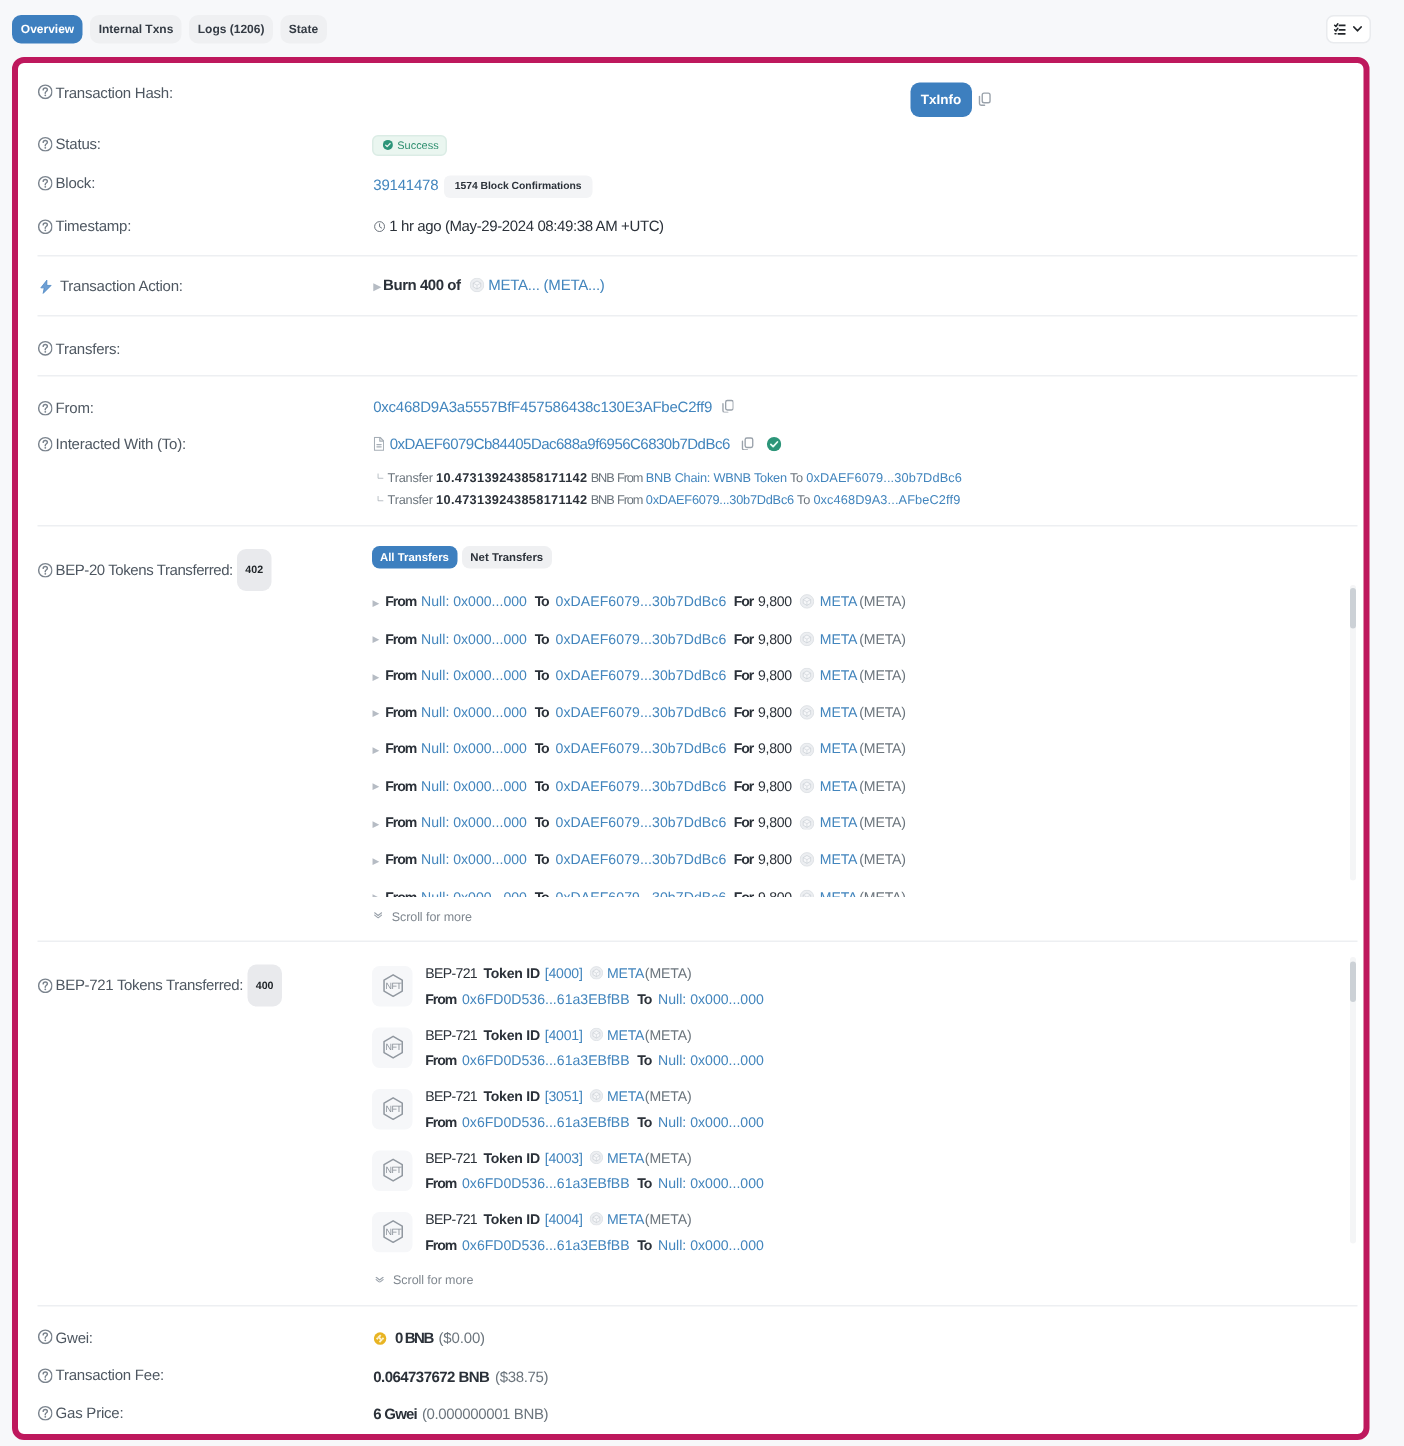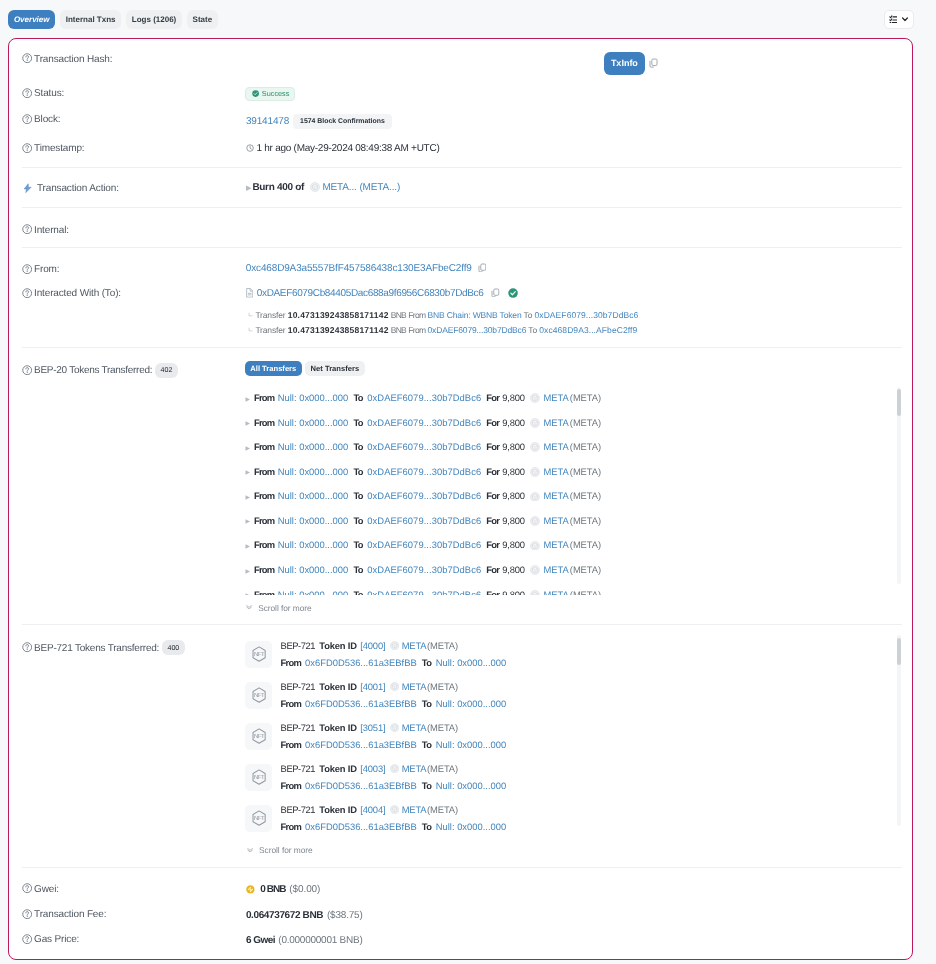--- a/index.html
+++ b/index.html
@@ -18,32 +18,32 @@
   .page { position: relative; width: 936px; height: 964px; }
 
   
   .tabbar { position:absolute; left:8px; top:9.5px; display:flex; gap:4.5px; align-items:flex-start; }
   .tab {
     height:19.5px; border-radius:6px;
     display:flex; align-items:center; justify-content:center;
     font-size:8px; font-weight:bold; color:#343b44; letter-spacing:0px;
     background:#eff0f2; white-space:nowrap; padding:0 5.9px;
   }
-  .tab.active { background:#3d7fbf; color:#fff;font-style:italic; }
+  .tab.active { background:#3d7fbf; color:#fff; }
 
   .viewbtn {
     position:absolute; left:883.5px; top:10px;
     width:30.3px; height:19px; border:1px solid #e9ebee; border-radius:5px;
     background:#fff; display:flex; align-items:center; justify-content:center; gap:0px;
   }
 
   
   .card {
     position:absolute; left:8.2px; top:38px; width:905.2px; height:922.2px;
-    background:#fff; border:1px solid #be185d; border-radius:8px;
+    background:#fff; border:4px solid #be185d; border-radius:8px;
     overflow:hidden;
   }
 
   .lbl { position:absolute; left:12.8px; color:#4e5761; white-space:nowrap; }
   .lbl .t { margin-left:1.7px; }
   .val { position:absolute; left:236.7px; white-space:nowrap; color:#2b3139; }
   .sep { position:absolute; left:13px; width:880px; height:1px; background:#edeff2; }
 
   svg { display:block; }
   .ico { display:inline-block; vertical-align:-2px; }
@@ -59,22 +59,22 @@
     border:1px solid #dbece5; box-sizing:border-box;
   }
   .badge-grey {
     display:inline-flex; align-items:center; justify-content:center;
     height:14.2px; padding:0 7px; border-radius:4px;
     background:#f3f4f6; color:#2b3139; font-size:6.9px; font-weight:bold;
     letter-spacing:0px; vertical-align:1px;
   }
   .pill-count {
     display:inline-flex; align-items:center; justify-content:center;
-    height:15px; min-width:22.8px; padding:0 5px; border-radius:6px;
-    background:#e9eaed; color:#202529; font-size:7.1px; font-weight:normal;
+    height:28px; min-width:22.8px; padding:0 5px; border-radius:6px;
+    background:#e9eaed; color:#202529; font-size:7.1px; font-weight:bold;
     letter-spacing:0px; vertical-align:1.2px; margin-left:2.9px;
   }
 
   .txinfo {
     display:inline-flex; align-items:center; justify-content:center;
     height:22.6px; padding:0 7.3px; border-radius:6px; background:#3d7fbf;
     color:#fff; font-size:9px; font-weight:bold; letter-spacing:0px;
     vertical-align:-6px;
   }
 
@@ -253,21 +253,21 @@
       <svg class="ico" width="10" height="10" style="vertical-align:-2px;margin:0 2.5px 0 3.2px">
           <use href="#s-token"></use>
         </svg><a class="lk">META...</a> <a class="lk">(META...)</a>
     </div>
 
     <div class="sep" style="top:168.2px"></div>
 
     <div class="lbl" style="top:185.3px">
       <svg class="ico" width="10.4" height="10.4" style="vertical-align:-2px">
           <use href="#s-qm"></use>
-        </svg><span class="t">Internal:</span>
+        </svg><span class="t">Transfers:</span>
     </div>
 
     <div class="sep" style="top:208.1px"></div>
 
     <div class="lbl" style="top:224.6px">
       <svg class="ico" width="10.4" height="10.4" style="vertical-align:-2px">
           <use href="#s-qm"></use>
         </svg><span class="t">From:</span>
     </div>
     <div class="val" style="top:223.5px;left:236.6px">

